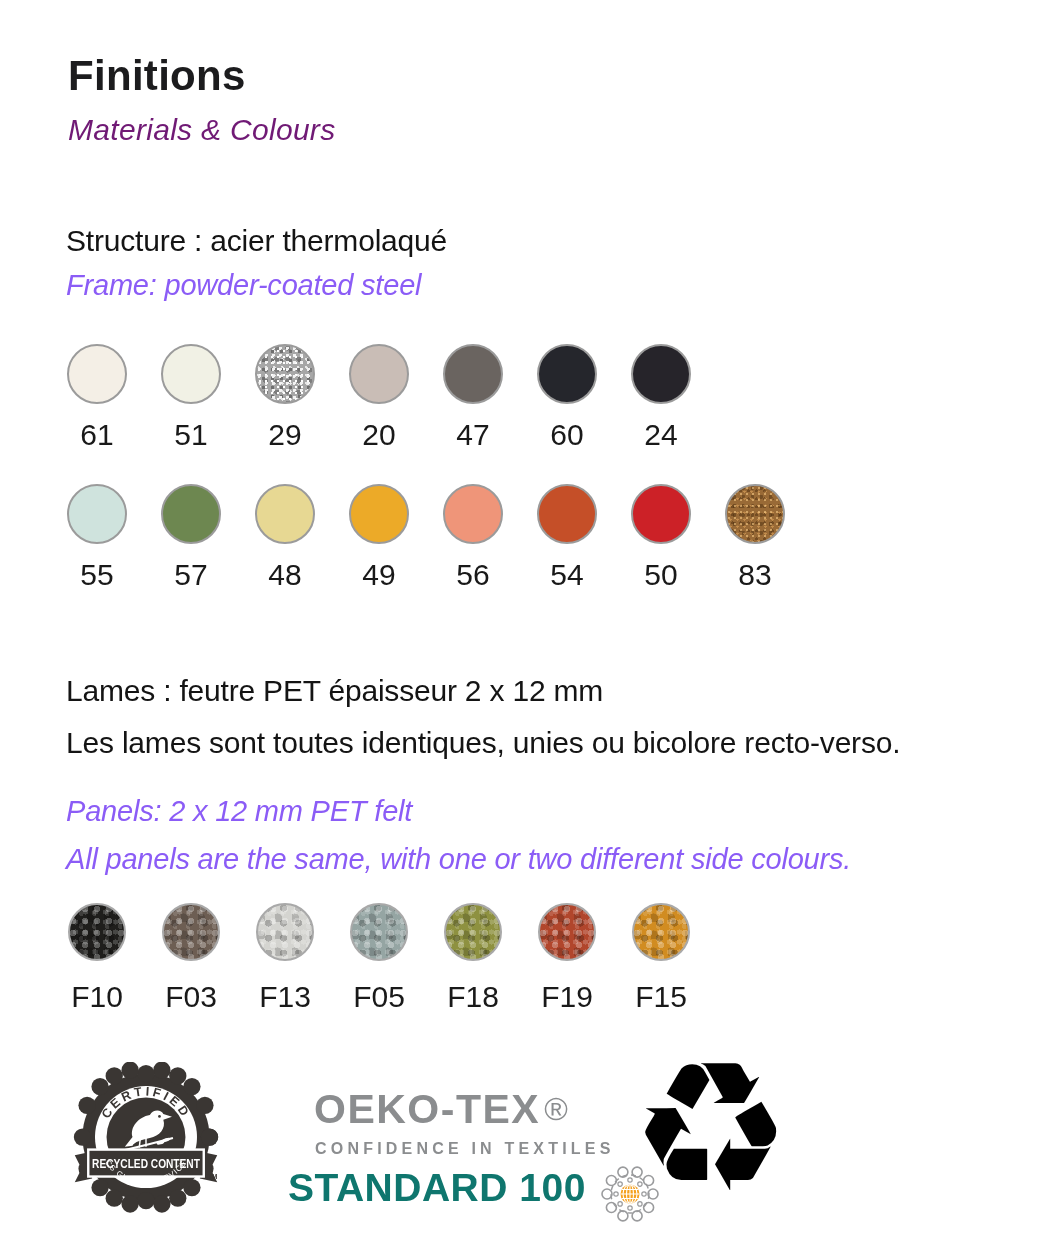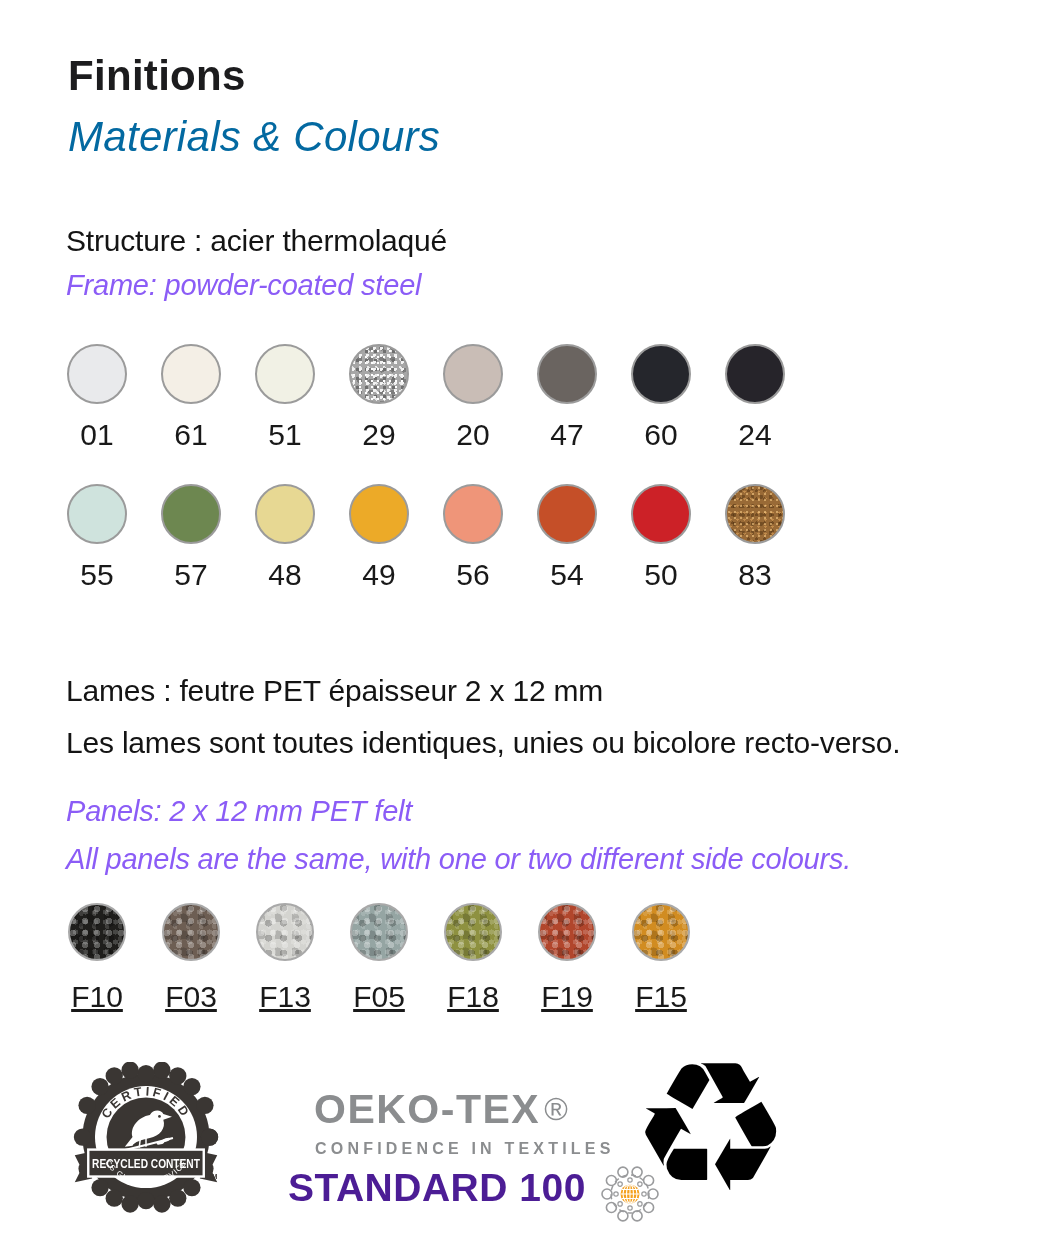--- a/index.html
+++ b/index.html
@@ -2,40 +2,40 @@
 <html><head>
 <meta charset="utf-8">
 <style>
   html,body{margin:0;padding:0;background:#ffffff;}
   .page{
     position:relative;width:1044px;height:1251px;background:#ffffff;overflow:hidden;
     font-family:"Liberation Sans", sans-serif;color:#1a1a1a;
   }
   .abs{position:absolute;line-height:1.15;white-space:nowrap;}
   .page-title{left:68px;top:52px;font-size:42px;font-weight:600;color:#1c1c1e;letter-spacing:.3px;}
-  .page-subtitle{left:68px;top:113px;font-size:42px;font-weight:500;font-style:italic;color:#0369a1;letter-spacing:.3px;}
+  .page-subtitle{left:68px;top:113px;font-size:30px;font-weight:500;font-style:italic;color:#701a75;letter-spacing:.3px;}
   .sec-head{left:66px;font-size:30px;color:#141414;letter-spacing:-.2px;}
   .sec-sub{left:66px;font-size:29px;font-style:italic;color:#8b5cf6;letter-spacing:-.2px;}
   .structure-head{top:224px;}
   .structure-sub{top:269px;}
   .lames-head{top:674px;}
   .lames-desc{top:726px;text-align:right;}
   .panels-head{top:795px;}
   .panels-desc{top:843px;}
 
   .swatch-row{position:absolute;left:67px;display:flex;gap:34px;}
   .row-frame-1{top:344px;}
   .row-frame-2{top:484px;}
   .row-felt{top:903px;left:68px;gap:36px;}
   .swatch{display:flex;flex-direction:column;align-items:center;width:60px;}
   .row-felt .swatch{width:58px;}
   .circle{width:60px;height:60px;border-radius:50%;border:2px solid #9b9b9b;box-sizing:border-box;background:#ccc;}
   .row-felt .circle{width:58px;height:58px;border-color:#a9a9a9;}
   .swatch-label{margin-top:14px;font-size:30px;color:#191919;}
-  .row-felt .swatch-label{margin-top:19px;text-decoration:underline;}
+  .row-felt .swatch-label{margin-top:19px;}
 
   
   .tex-speckle{
     background-image:
       radial-gradient(circle at 30% 30%, #f2f2f2 0 22%, transparent 23%),
       radial-gradient(circle at 72% 58%, #6f6f6f 0 20%, transparent 21%),
       radial-gradient(circle at 48% 82%, #ffffff 0 18%, transparent 19%),
       radial-gradient(circle at 80% 18%, #7d7d7d 0 20%, transparent 21%),
       radial-gradient(circle at 15% 65%, #e8e8e8 0 16%, transparent 17%);
     background-size:7px 7px, 9px 9px, 6px 6px, 11px 11px, 8px 8px;
@@ -60,40 +60,36 @@
     background-size:12px 12px, 15px 15px, 10px 10px, 17px 17px, 13px 13px;
   }
 
   
   .badge-wrap{position:absolute;left:69px;top:1062px;width:154px;height:154px;}
   .oeko{position:absolute;left:288px;top:1086px;color:#8b8d8f;}
   .oeko-brand{font-size:41px;font-weight:700;letter-spacing:1.5px;margin-left:26px;}
   .oeko-reg{font-size:32px;font-weight:400;vertical-align:3px;margin-left:4px;}
   .oeko-tagline{font-size:16px;font-weight:600;letter-spacing:4.2px;margin:7px 0 4px 27px;}
   .oeko-row{display:flex;align-items:flex-end;}
-  .oeko-standard{font-size:39px;font-weight:700;color:#4c1d95;letter-spacing:.5px;}
+  .oeko-standard{font-size:39px;font-weight:700;color:#0f766e;letter-spacing:.5px;}
   .oeko-emblem{width:64px;height:64px;margin-left:12px;margin-bottom:-16px;}
   .recycle{position:absolute;left:630px;top:1038px;font-size:180px;line-height:1;color:#000000;}
 </style>
 </head>
 <body>
 
 <div class="page">
 
   <div class="abs page-title">Finitions</div>
   <div class="abs page-subtitle">Materials &amp; Colours</div>
 
   <div class="abs sec-head structure-head">Structure : acier thermolaqué</div>
   <div class="abs sec-sub structure-sub">Frame: powder-coated steel</div>
 
   <div class="swatch-row row-frame-1">
-      <div class="swatch">
-        <div class="circle" style="background-color: rgb(233, 234, 236);"></div>
-        <div class="swatch-label">01</div>
-      </div>
       <div class="swatch">
         <div class="circle" style="background-color: rgb(244, 239, 230);"></div>
         <div class="swatch-label">61</div>
       </div>
       <div class="swatch">
         <div class="circle" style="background-color: rgb(241, 241, 229);"></div>
         <div class="swatch-label">51</div>
       </div>
       <div class="swatch">
         <div class="circle tex-speckle" style="background-color: rgb(167, 167, 167);"></div>

